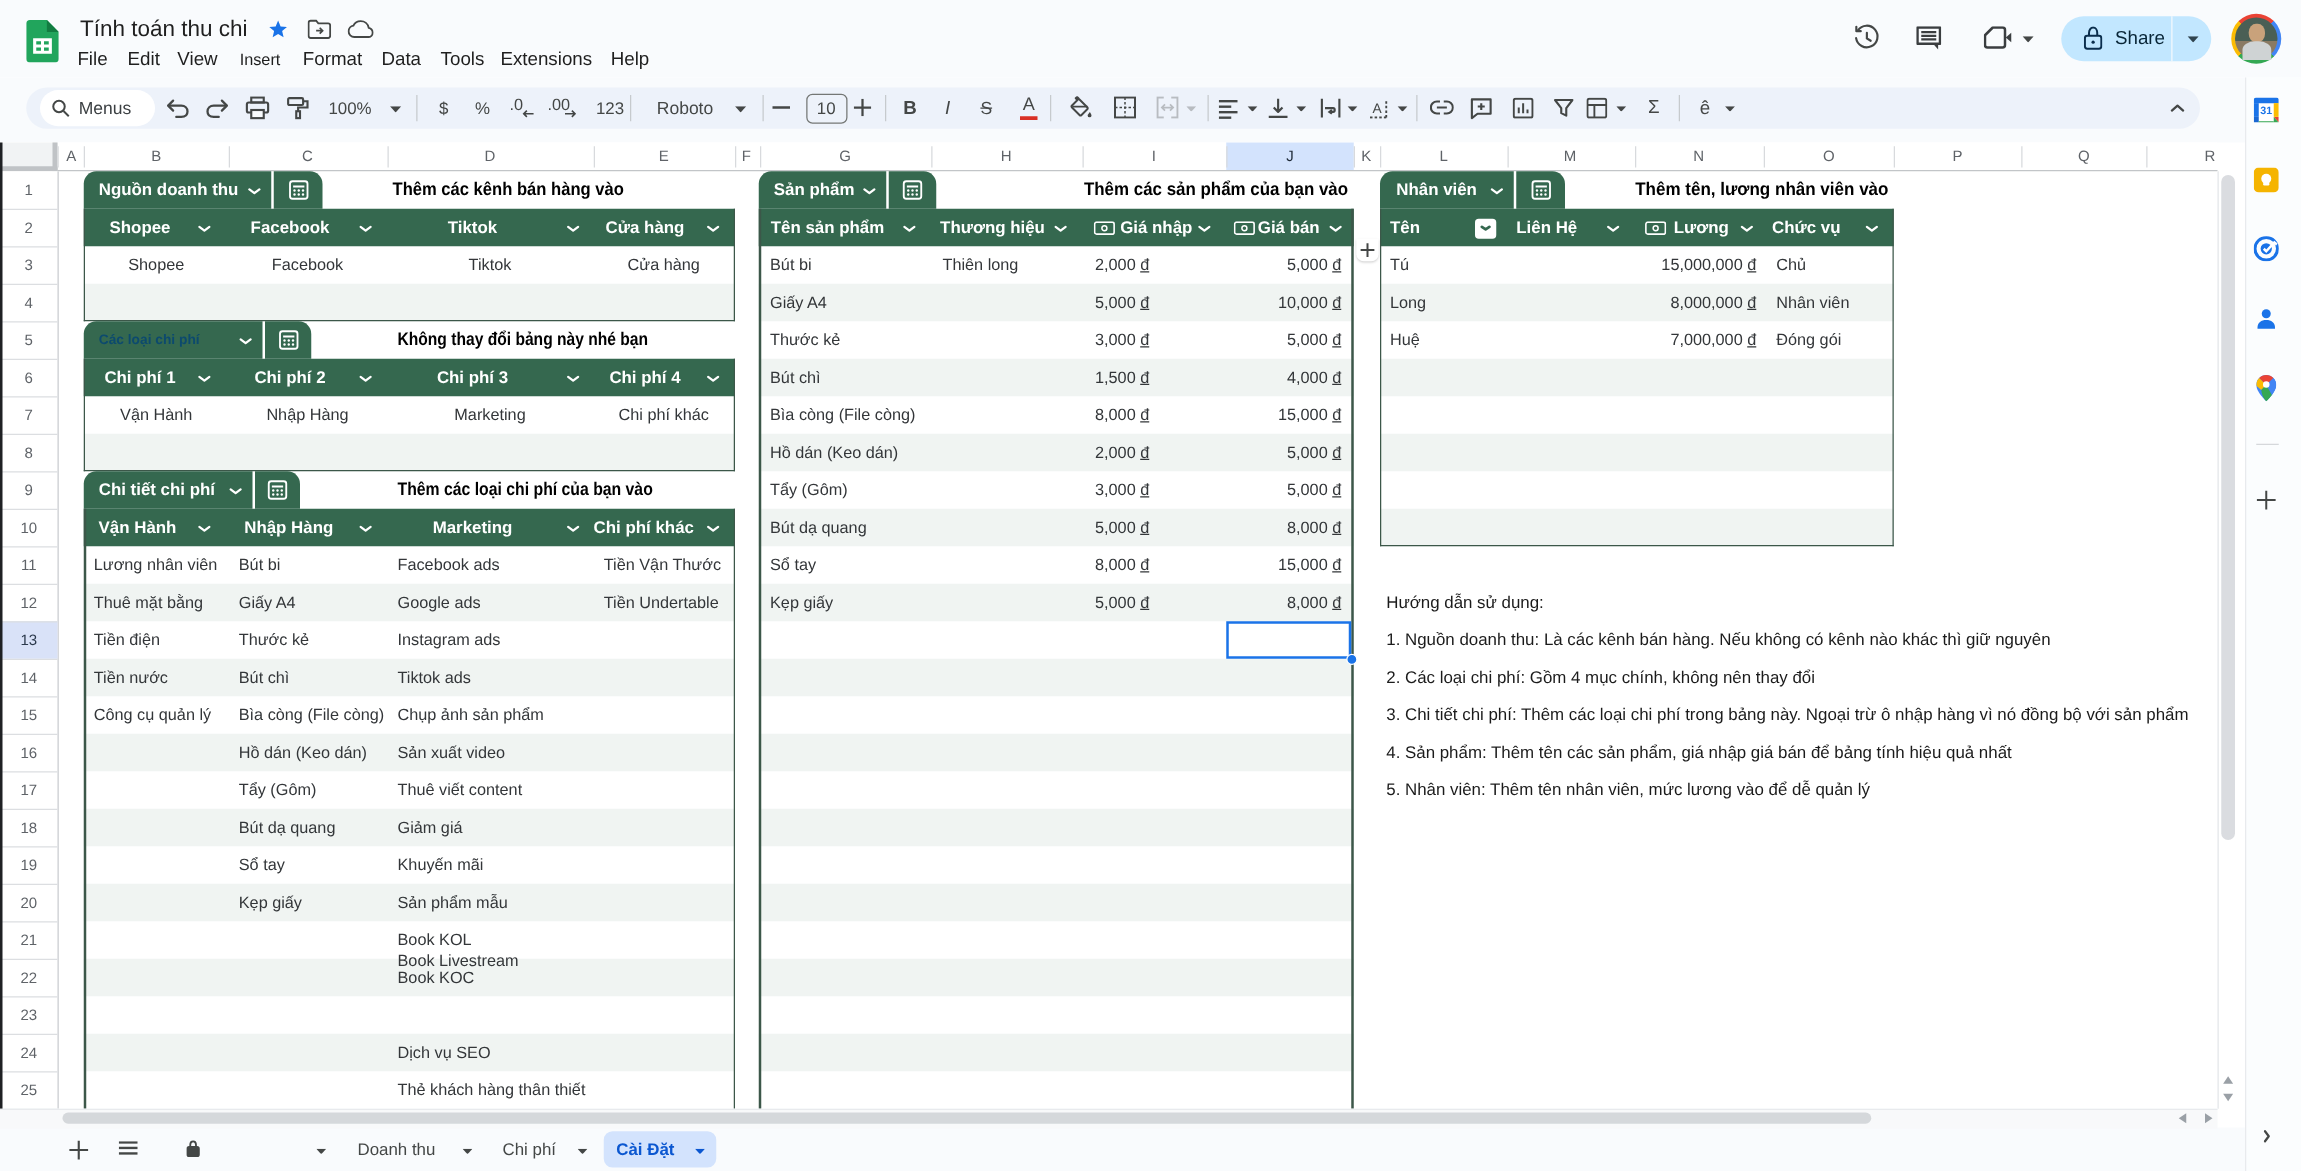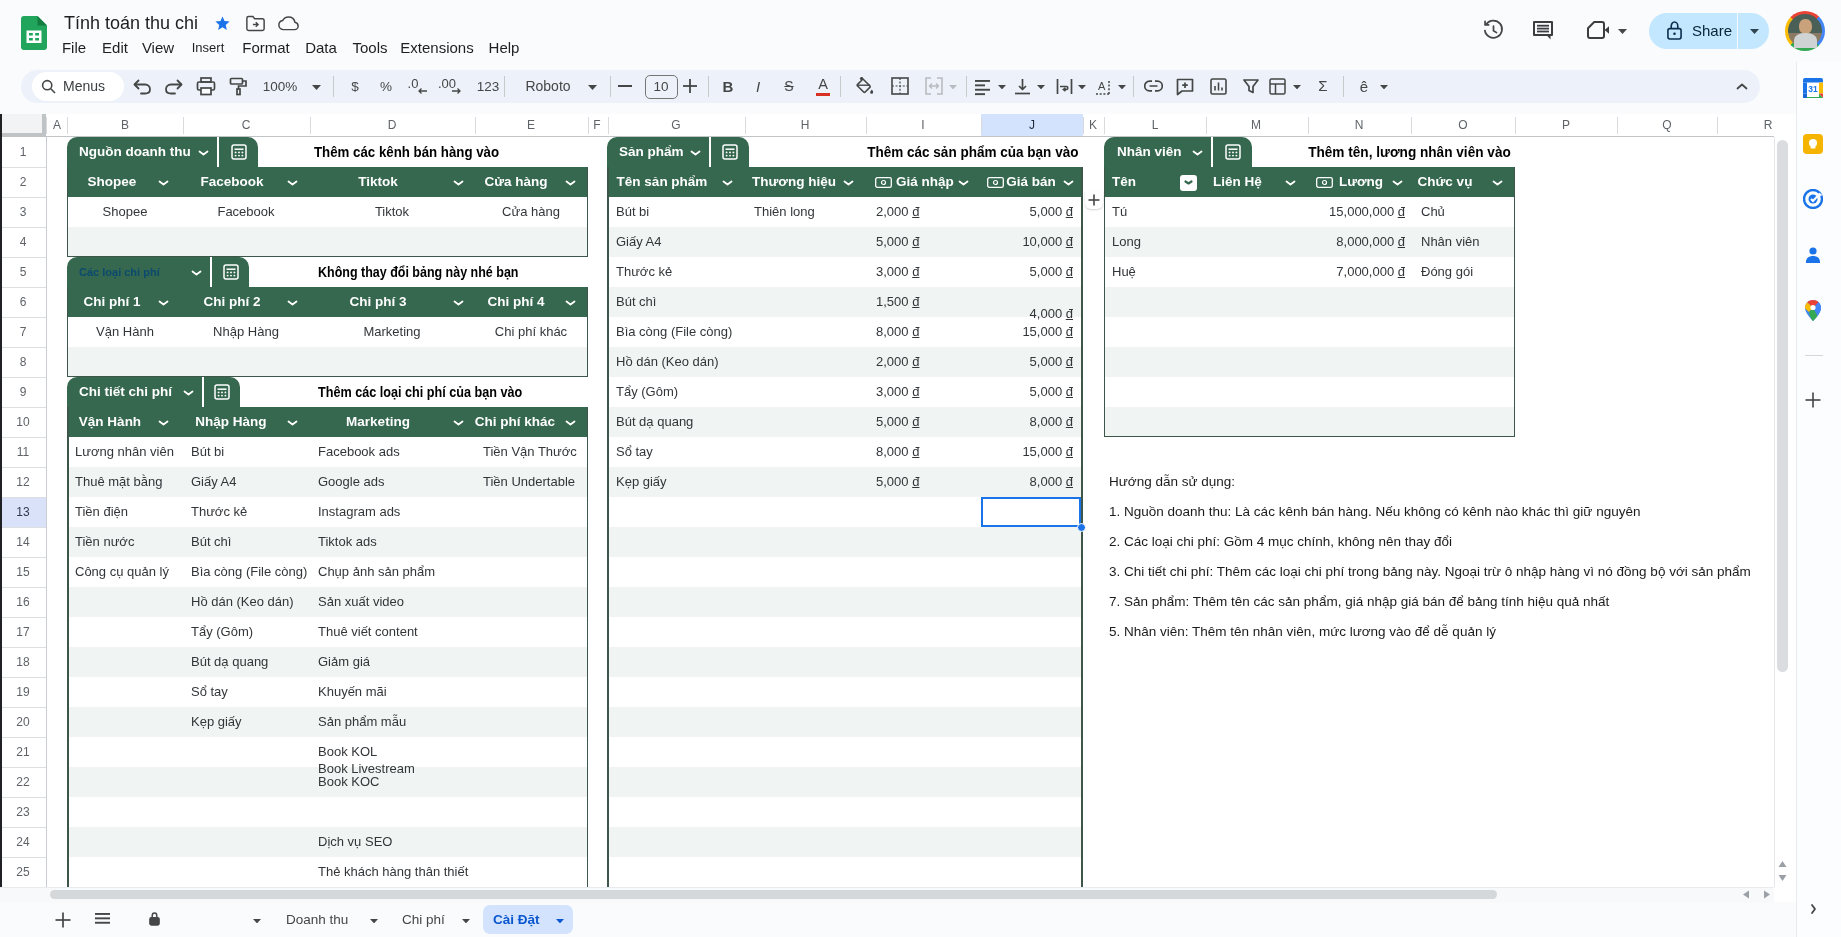--- a/index.html
+++ b/index.html
@@ -519,21 +519,21 @@
 <div style="position:absolute;left:876px;top:197px;height:30px;line-height:30px;font-size:13px;color:#333639;font-weight:400;white-space:nowrap;">2,000 <span style="text-decoration:underline">đ</span></div>
 <div style="position:absolute;right:768px;top:197px;height:30px;line-height:30px;font-size:13px;color:#333639;font-weight:400;white-space:nowrap;">5,000 <span style="text-decoration:underline">đ</span></div>
 <div style="position:absolute;left:616px;top:227px;height:30px;line-height:30px;font-size:13px;color:#333639;font-weight:400;white-space:nowrap;">Giấy A4</div>
 <div style="position:absolute;left:876px;top:227px;height:30px;line-height:30px;font-size:13px;color:#333639;font-weight:400;white-space:nowrap;">5,000 <span style="text-decoration:underline">đ</span></div>
 <div style="position:absolute;right:768px;top:227px;height:30px;line-height:30px;font-size:13px;color:#333639;font-weight:400;white-space:nowrap;">10,000 <span style="text-decoration:underline">đ</span></div>
 <div style="position:absolute;left:616px;top:257px;height:30px;line-height:30px;font-size:13px;color:#333639;font-weight:400;white-space:nowrap;">Thước kẻ</div>
 <div style="position:absolute;left:876px;top:257px;height:30px;line-height:30px;font-size:13px;color:#333639;font-weight:400;white-space:nowrap;">3,000 <span style="text-decoration:underline">đ</span></div>
 <div style="position:absolute;right:768px;top:257px;height:30px;line-height:30px;font-size:13px;color:#333639;font-weight:400;white-space:nowrap;">5,000 <span style="text-decoration:underline">đ</span></div>
 <div style="position:absolute;left:616px;top:287px;height:30px;line-height:30px;font-size:13px;color:#333639;font-weight:400;white-space:nowrap;">Bút chì</div>
 <div style="position:absolute;left:876px;top:287px;height:30px;line-height:30px;font-size:13px;color:#333639;font-weight:400;white-space:nowrap;">1,500 <span style="text-decoration:underline">đ</span></div>
-<div style="position:absolute;right:768px;top:287px;height:30px;line-height:30px;font-size:13px;color:#333639;font-weight:400;white-space:nowrap;margin-top:12px;">4,000 <span style="text-decoration:underline">đ</span></div>
+<div style="position:absolute;right:768px;top:287px;height:30px;line-height:30px;font-size:13px;color:#333639;font-weight:400;white-space:nowrap;">4,000 <span style="text-decoration:underline">đ</span></div>
 <div style="position:absolute;left:616px;top:317px;height:30px;line-height:30px;font-size:13px;color:#333639;font-weight:400;white-space:nowrap;">Bìa còng (File còng)</div>
 <div style="position:absolute;left:876px;top:317px;height:30px;line-height:30px;font-size:13px;color:#333639;font-weight:400;white-space:nowrap;">8,000 <span style="text-decoration:underline">đ</span></div>
 <div style="position:absolute;right:768px;top:317px;height:30px;line-height:30px;font-size:13px;color:#333639;font-weight:400;white-space:nowrap;">15,000 <span style="text-decoration:underline">đ</span></div>
 <div style="position:absolute;left:616px;top:347px;height:30px;line-height:30px;font-size:13px;color:#333639;font-weight:400;white-space:nowrap;">Hồ dán (Keo dán)</div>
 <div style="position:absolute;left:876px;top:347px;height:30px;line-height:30px;font-size:13px;color:#333639;font-weight:400;white-space:nowrap;">2,000 <span style="text-decoration:underline">đ</span></div>
 <div style="position:absolute;right:768px;top:347px;height:30px;line-height:30px;font-size:13px;color:#333639;font-weight:400;white-space:nowrap;">5,000 <span style="text-decoration:underline">đ</span></div>
 <div style="position:absolute;left:616px;top:377px;height:30px;line-height:30px;font-size:13px;color:#333639;font-weight:400;white-space:nowrap;">Tẩy (Gôm)</div>
 <div style="position:absolute;left:876px;top:377px;height:30px;line-height:30px;font-size:13px;color:#333639;font-weight:400;white-space:nowrap;">3,000 <span style="text-decoration:underline">đ</span></div>
 <div style="position:absolute;right:768px;top:377px;height:30px;line-height:30px;font-size:13px;color:#333639;font-weight:400;white-space:nowrap;">5,000 <span style="text-decoration:underline">đ</span></div>
 <div style="position:absolute;left:616px;top:407px;height:30px;line-height:30px;font-size:13px;color:#333639;font-weight:400;white-space:nowrap;">Bút dạ quang</div>
@@ -605,21 +605,21 @@
 <div style="position:absolute;right:436px;top:227px;height:30px;line-height:30px;font-size:13px;color:#333639;font-weight:400;white-space:nowrap;">8,000,000 <span style="text-decoration:underline">đ</span></div>
 <div style="position:absolute;left:1421px;top:227px;height:30px;line-height:30px;font-size:13px;color:#333639;font-weight:400;white-space:nowrap;">Nhân viên</div>
 <div style="position:absolute;left:1112px;top:257px;height:30px;line-height:30px;font-size:13px;color:#333639;font-weight:400;white-space:nowrap;">Huệ</div>
 <div style="position:absolute;right:436px;top:257px;height:30px;line-height:30px;font-size:13px;color:#333639;font-weight:400;white-space:nowrap;">7,000,000 <span style="text-decoration:underline">đ</span></div>
 <div style="position:absolute;left:1421px;top:257px;height:30px;line-height:30px;font-size:13px;color:#333639;font-weight:400;white-space:nowrap;">Đóng gói</div>
 <div style="position:absolute;left:1104px;top:167px;width:411px;height:270px;border:1.5px solid #3c5749;border-top:none;box-sizing:border-box;"></div>
 <div style="position:absolute;left:1109px;top:467px;height:30px;line-height:30px;font-size:13.5px;color:#1b1b1b;font-weight:400;white-space:nowrap;">Hướng dẫn sử dụng:</div>
 <div style="position:absolute;left:1109px;top:497px;height:30px;line-height:30px;font-size:13.5px;color:#1b1b1b;font-weight:400;white-space:nowrap;">1. Nguồn doanh thu: Là các kênh bán hàng. Nếu không có kênh nào khác thì giữ nguyên</div>
 <div style="position:absolute;left:1109px;top:527px;height:30px;line-height:30px;font-size:13.5px;color:#1b1b1b;font-weight:400;white-space:nowrap;">2. Các loại chi phí: Gồm 4 mục chính, không nên thay đổi</div>
 <div style="position:absolute;left:1109px;top:557px;height:30px;line-height:30px;font-size:13.5px;color:#1b1b1b;font-weight:400;white-space:nowrap;">3. Chi tiết chi phí: Thêm các loại chi phí trong bảng này. Ngoại trừ ô nhập hàng vì nó đồng bộ với sản phẩm</div>
-<div style="position:absolute;left:1109px;top:587px;height:30px;line-height:30px;font-size:13.5px;color:#1b1b1b;font-weight:400;white-space:nowrap;">7. Sản phẩm: Thêm tên các sản phẩm, giá nhập giá bán để bảng tính hiệu quả nhất</div>
+<div style="position:absolute;left:1109px;top:587px;height:30px;line-height:30px;font-size:13.5px;color:#1b1b1b;font-weight:400;white-space:nowrap;">4. Sản phẩm: Thêm tên các sản phẩm, giá nhập giá bán để bảng tính hiệu quả nhất</div>
 <div style="position:absolute;left:1109px;top:617px;height:30px;line-height:30px;font-size:13.5px;color:#1b1b1b;font-weight:400;white-space:nowrap;">5. Nhân viên: Thêm tên nhân viên, mức lương vào để dễ quản lý</div>
 <div style="position:absolute;left:1774px;top:137px;width:17px;height:750px;background:#ffffff;border-left:1px solid #e4e6e9;"></div>
 <div style="position:absolute;left:1777px;top:140px;width:11px;height:532px;border-radius:6px;background:#dadce0;"></div>
 <svg style="position:absolute;left:1778px;top:860px" width="9" height="8" viewBox="0 0 9 8">
     <path d="M4.5 1 L8.5 7 H0.5 Z" fill="#9aa0a6"></path>
   </svg>
 <svg style="position:absolute;left:1778px;top:874px" width="9" height="8" viewBox="0 0 9 8">
     <path d="M4.5 7 L8.5 1 H0.5 Z" fill="#9aa0a6"></path>
   </svg>
 <div style="position:absolute;left:0;top:887px;width:1774px;height:15px;background:#f8f9fa;border-top:1px solid #e8eaed;"></div>

